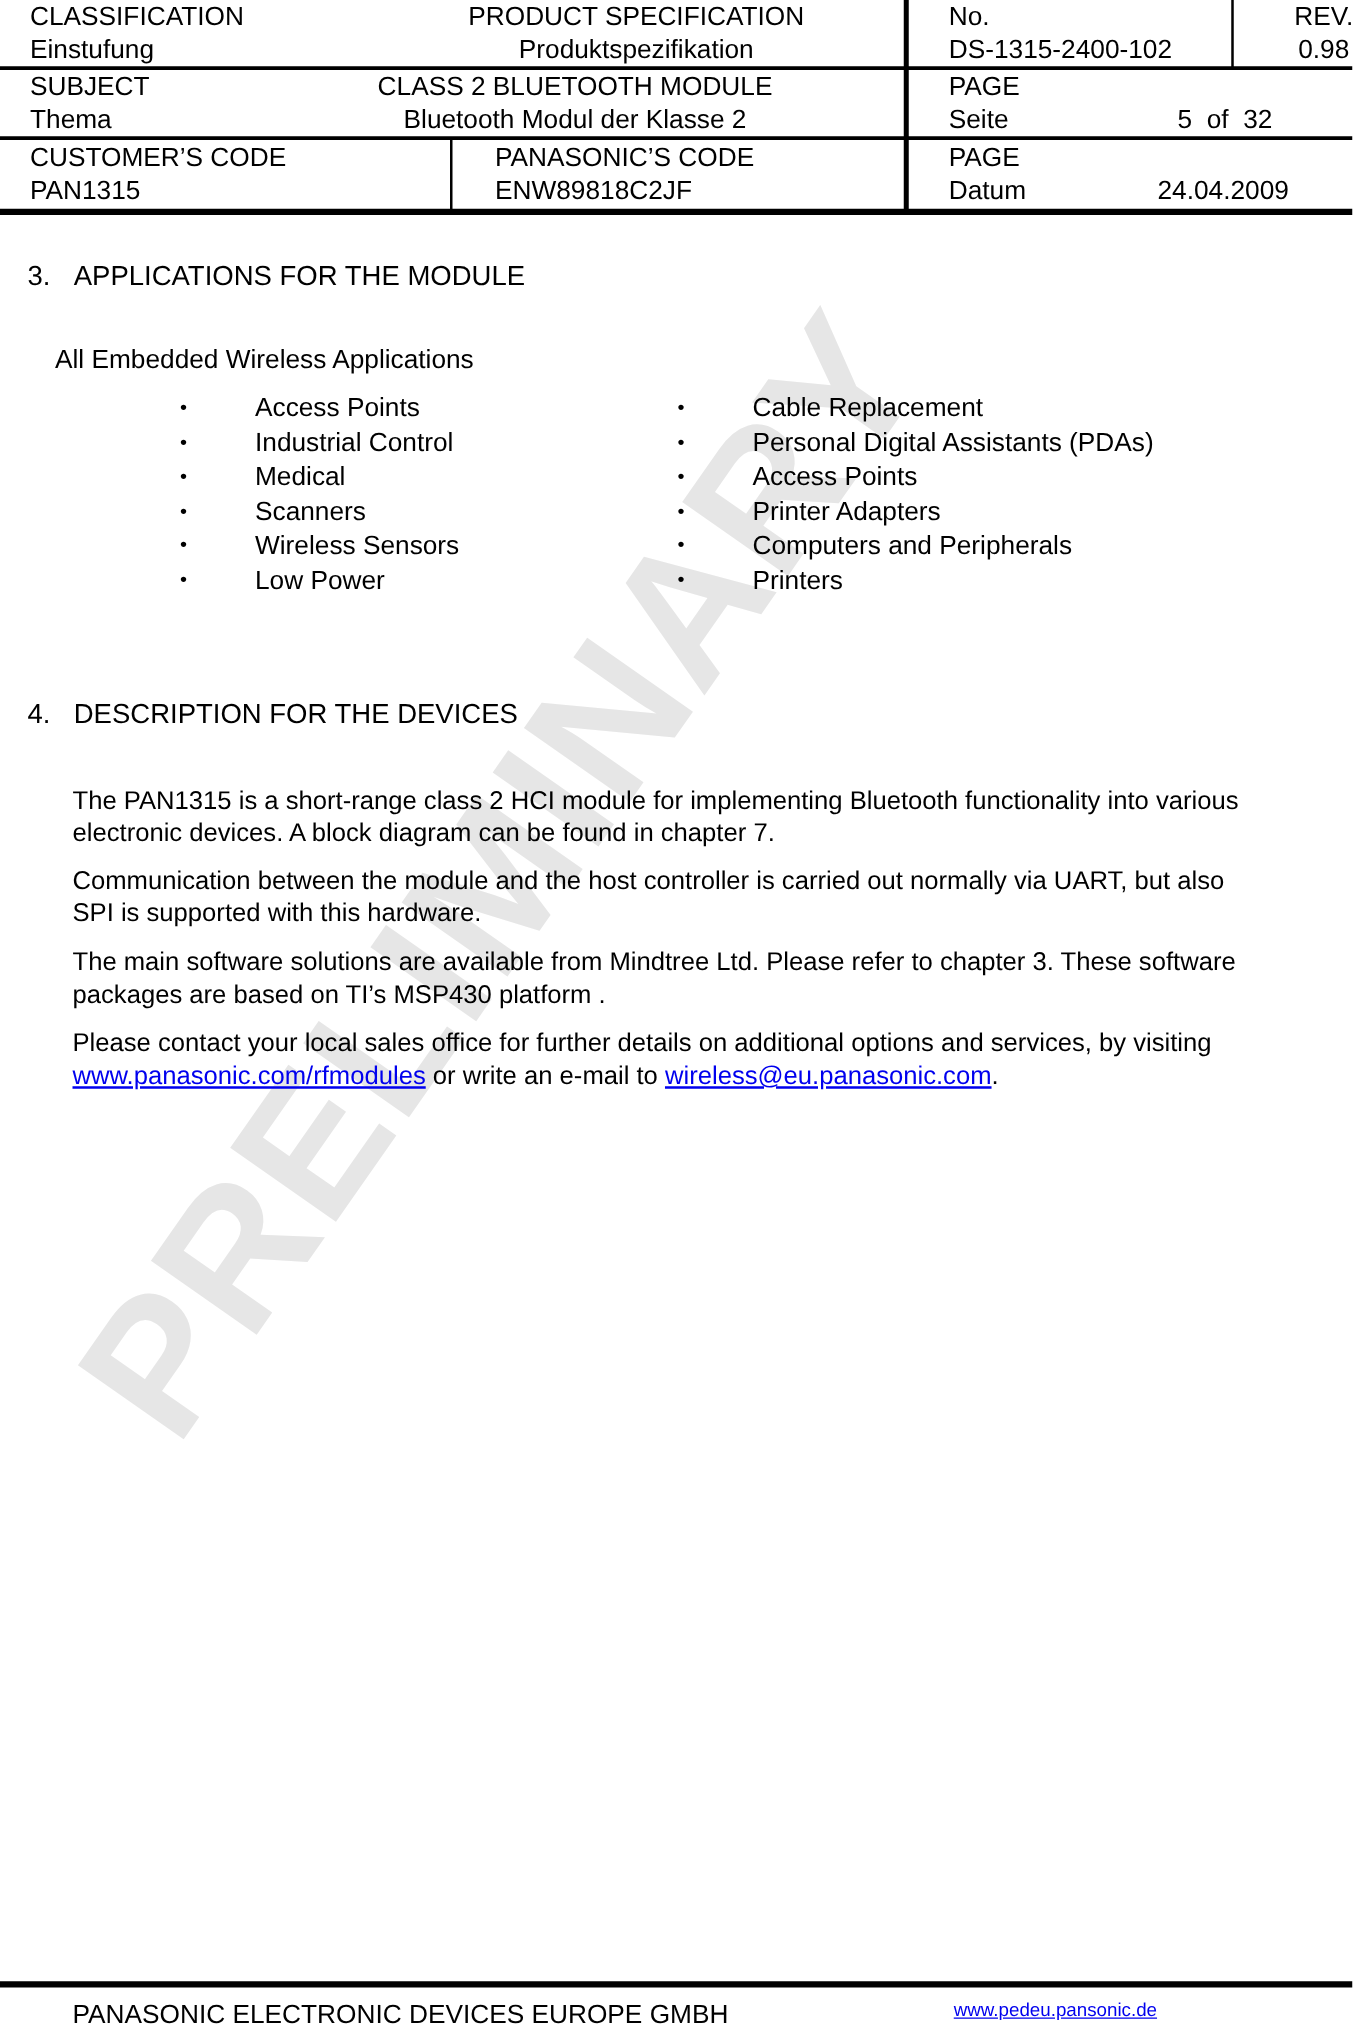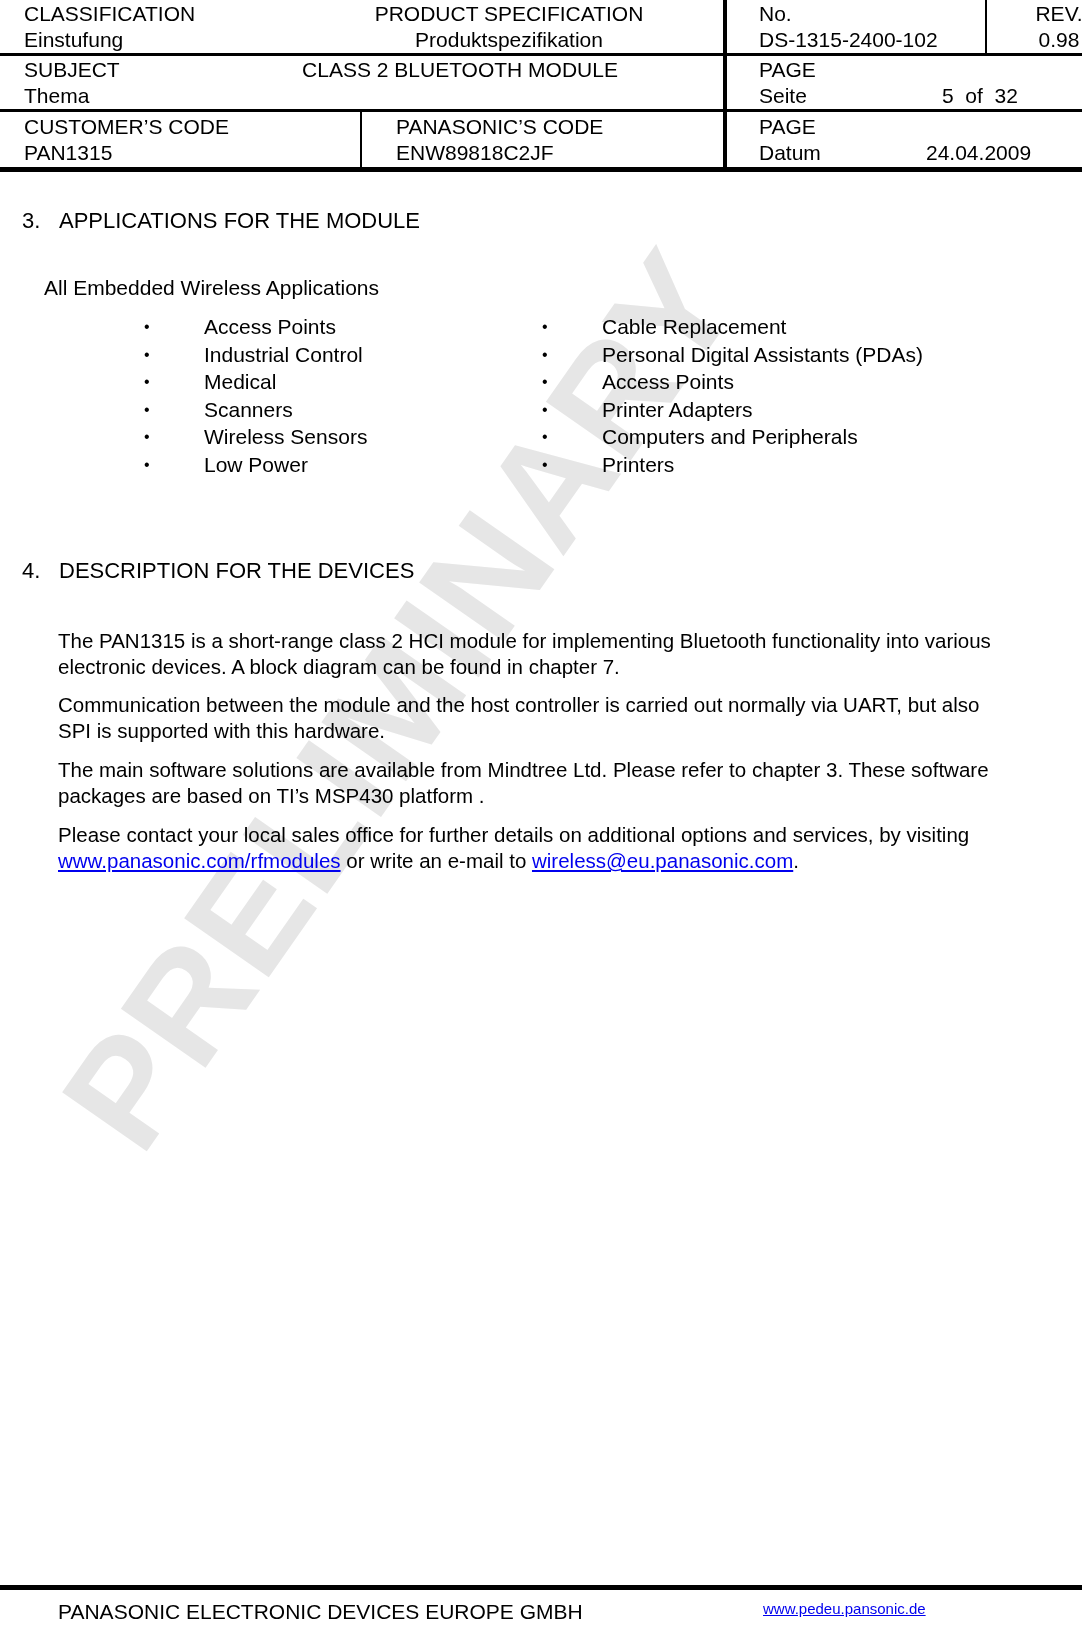--- a/index.html
+++ b/index.html
@@ -56,20 +56,21 @@
     <div class="cell center" style="left:335px;top:1px;width:300px;">PRODUCT SPECIFICATION</div>
     <div class="cell center" style="left:335px;top:27px;width:300px;">Produktspezifikation</div>
     <div class="cell" style="left:735px;top:1px;">No.</div>
     <div class="cell" style="left:735px;top:27px;">DS-1315-2400-102</div>
     <div class="cell center" style="left:988px;top:1px;width:94px;">REV.</div>
     <div class="cell center" style="left:988px;top:27px;width:94px;">0.98</div>
 
     <div class="cell" style="left:0;top:57px;">SUBJECT</div>
     <div class="cell" style="left:0;top:83px;">Thema</div>
     <div class="cell center" style="left:236px;top:57px;width:400px;">CLASS 2 BLUETOOTH MODULE</div>
+    <div class="cell center" style="left:236px;top:83px;width:400px;">Bluetooth Modul der Klasse 2</div>
     <div class="cell" style="left:735px;top:57px;">PAGE</div>
     <div class="cell" style="left:735px;top:83px;">Seite</div>
     <div class="cell" style="left:918px;top:83px;white-space:pre;">5  of  32</div>
 
     <div class="cell" style="left:0;top:114px;">CUSTOMER’S CODE</div>
     <div class="cell" style="left:0;top:140px;">PAN1315</div>
     <div class="cell" style="left:372px;top:114px;">PANASONIC’S CODE</div>
     <div class="cell" style="left:372px;top:140px;">ENW89818C2JF</div>
     <div class="cell" style="left:735px;top:114px;">PAGE</div>
     <div class="cell" style="left:735px;top:140px;">Datum</div>

